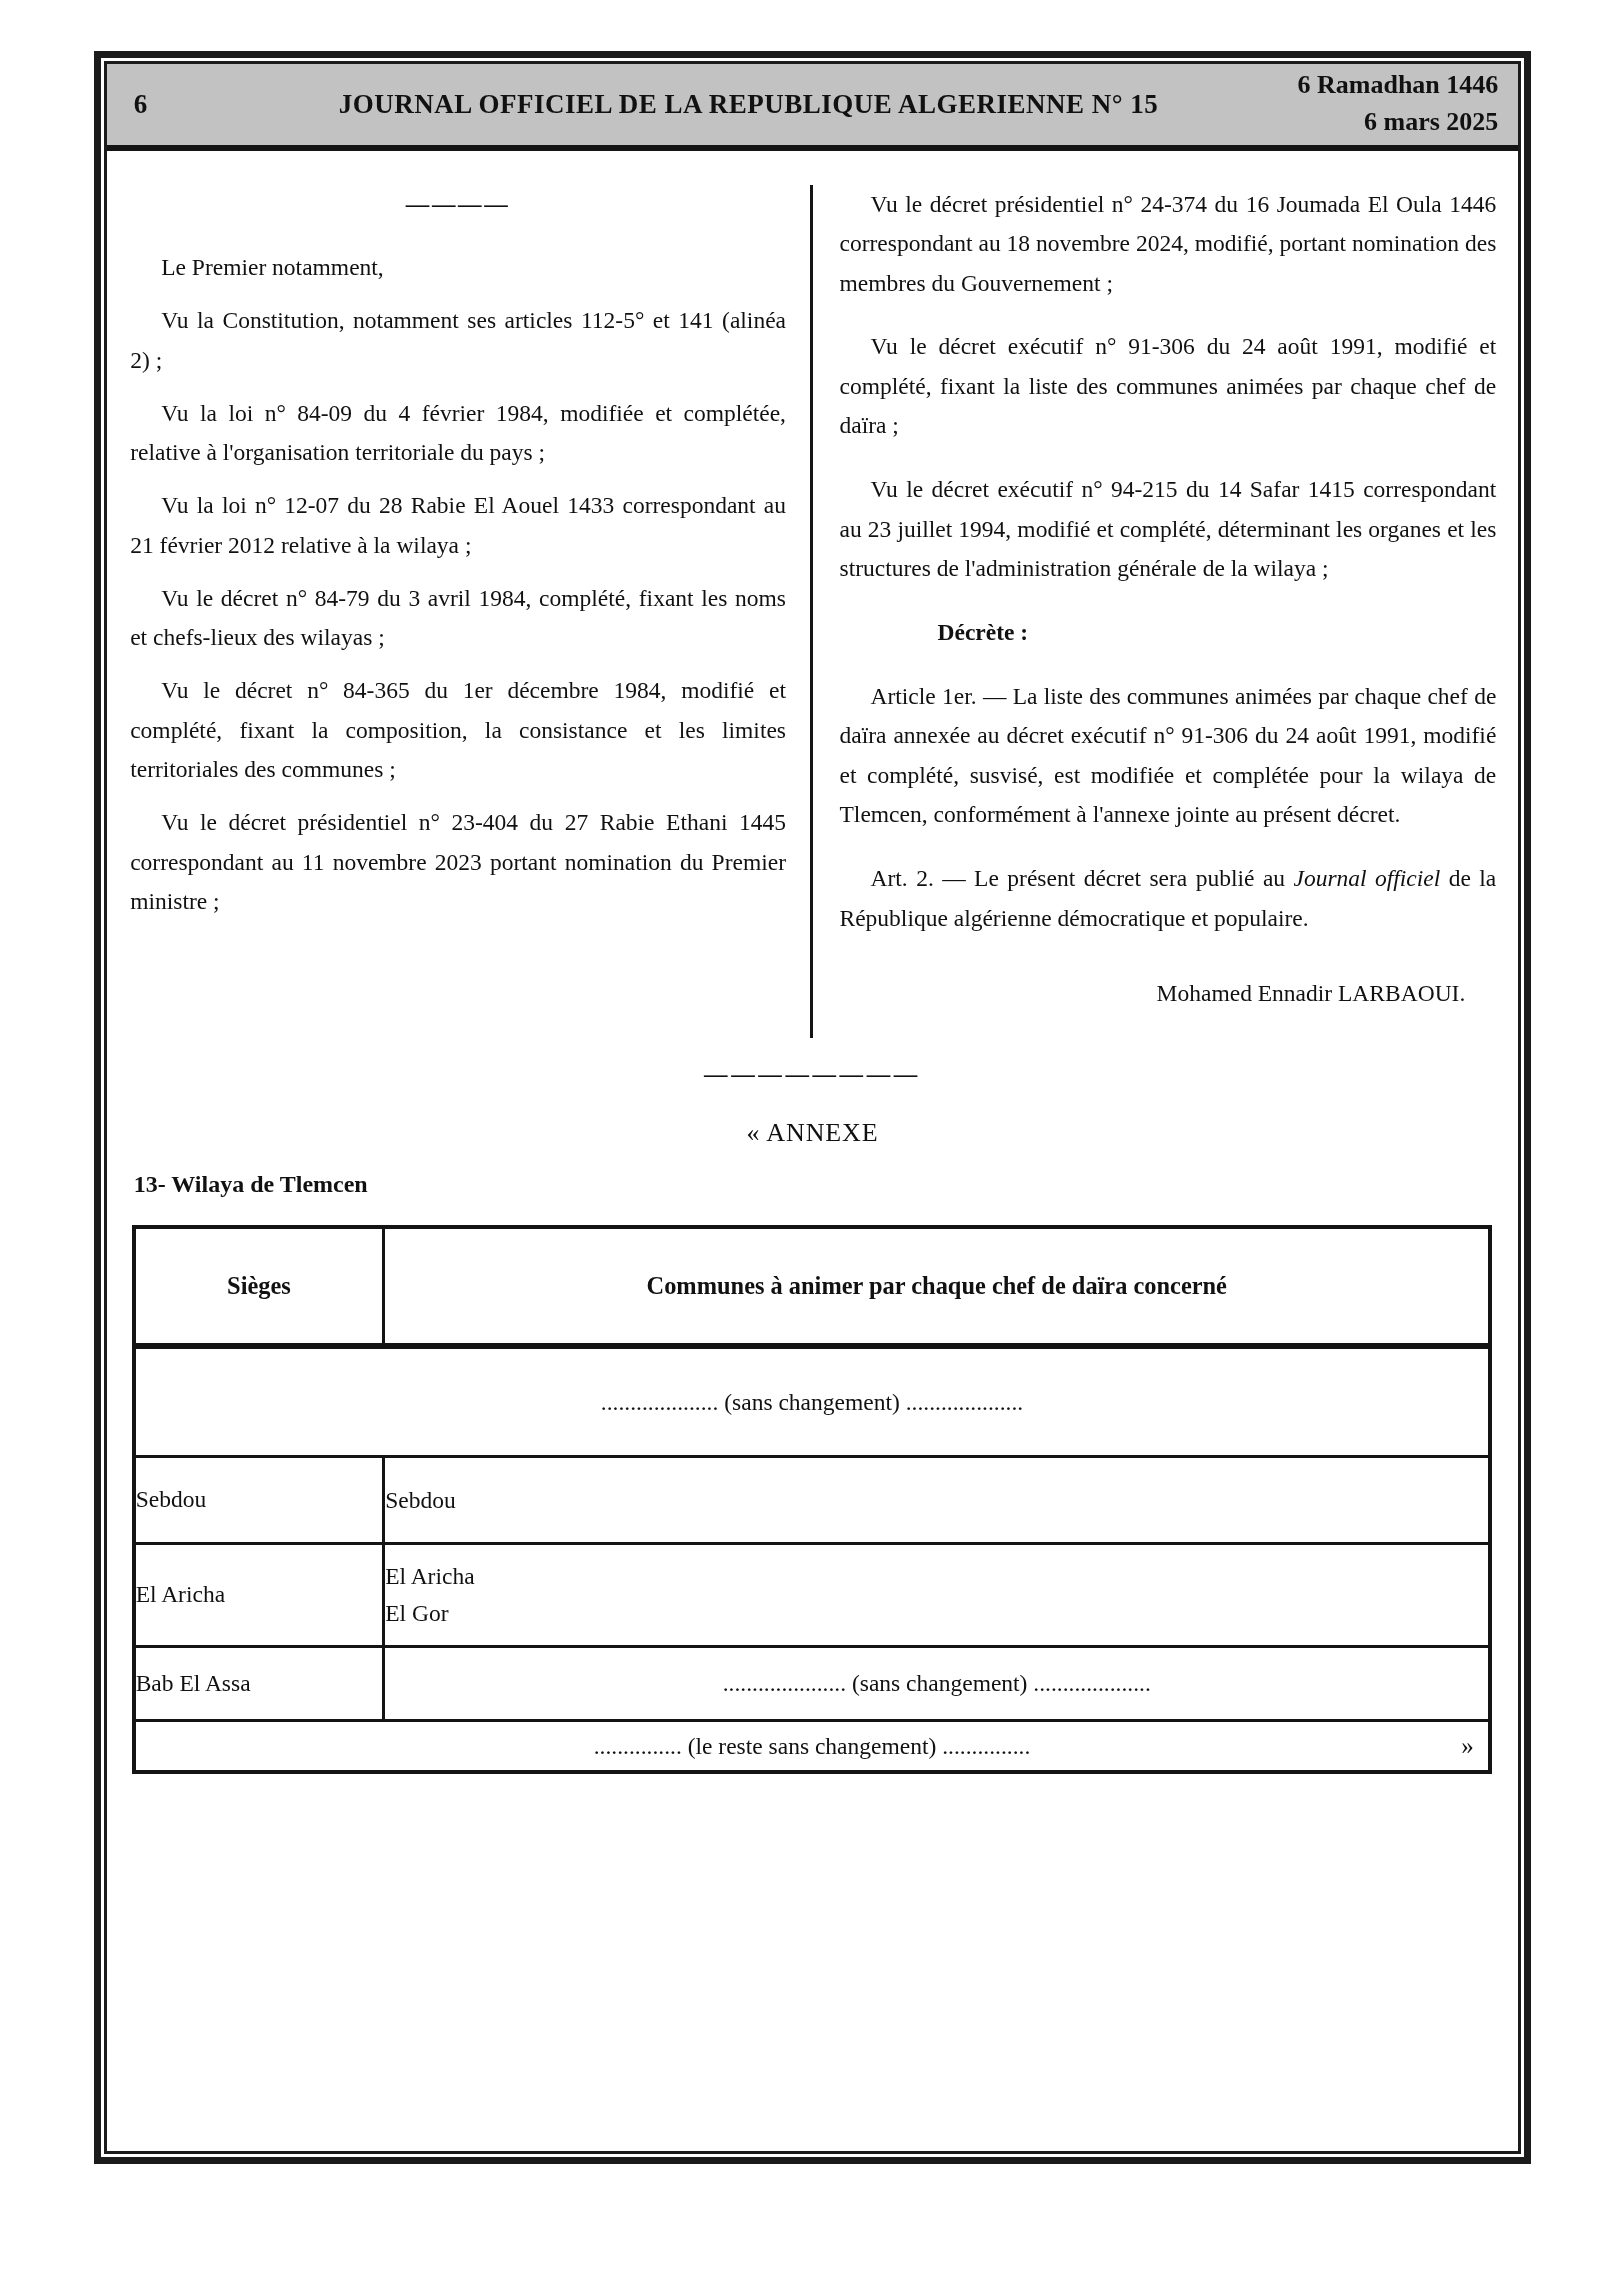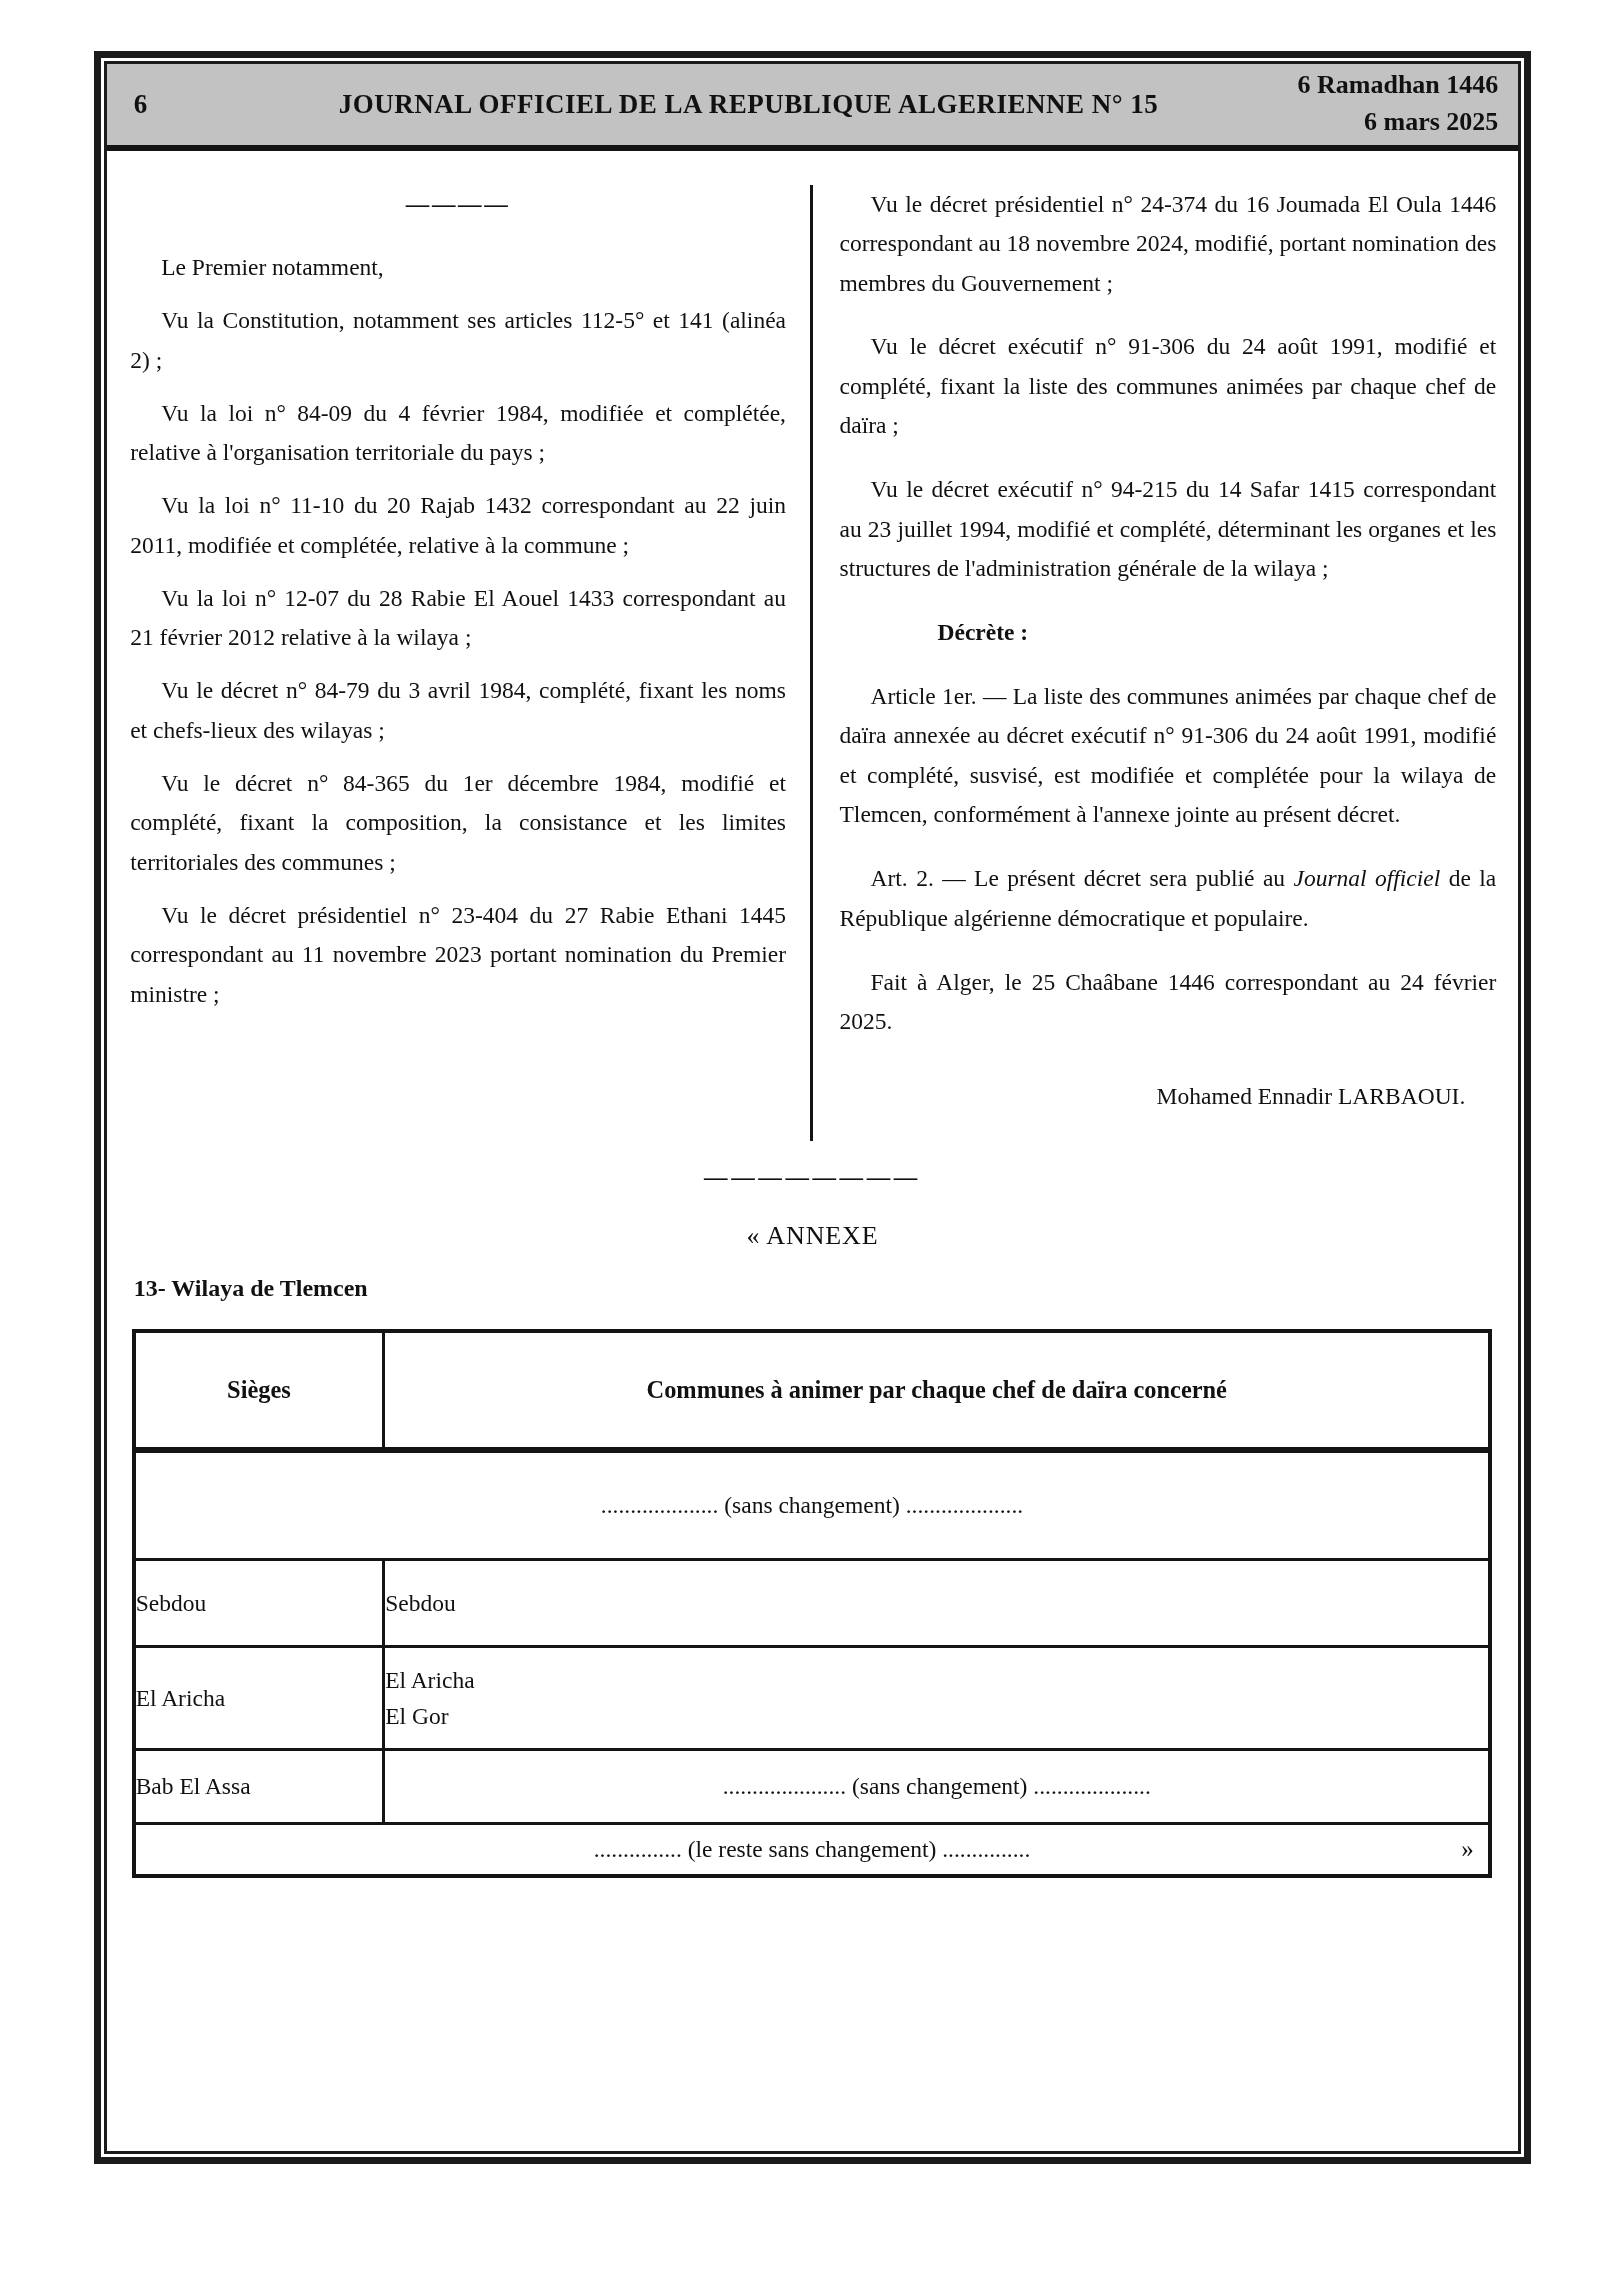--- a/index.html
+++ b/index.html
@@ -143,35 +143,33 @@
         </div>
       </div>
 
       <div class="columns">
 
         <div class="col col-left">
           <div class="dash-sep sep-under-title">————</div>
           <p>Le Premier notamment,</p>
           <p>Vu la Constitution, notamment ses articles 112-5° et 141 (alinéa 2) ;</p>
           <p>Vu la loi n° 84-09 du 4 février 1984, modifiée et complétée, relative à l'organisation territoriale du pays ;</p>
-          <p>Vu la loi n° 11-10 du 20 Rajab 1432 correspondant au 22 juin 2011, modifiée et complétée, relative à la commune ;</p>
           <p>Vu la loi n° 12-07 du 28 Rabie El Aouel 1433 correspondant au 21 février 2012 relative à la wilaya ;</p>
           <p>Vu le décret n° 84-79 du 3 avril 1984, complété, fixant les noms et chefs-lieux des wilayas ;</p>
           <p>Vu le décret n° 84-365 du 1er décembre 1984, modifié et complété, fixant la composition, la consistance et les limites territoriales des communes ;</p>
           <p>Vu le décret présidentiel n° 23-404 du 27 Rabie Ethani 1445 correspondant au 11 novembre 2023 portant nomination du Premier ministre ;</p>
         </div>
 
         <div class="col col-right">
           <p>Vu le décret présidentiel n° 24-374 du 16 Joumada El Oula 1446 correspondant au 18 novembre 2024, modifié, portant nomination des membres du Gouvernement ;</p>
           <p>Vu le décret exécutif n° 91-306 du 24 août 1991, modifié et complété, fixant la liste des communes animées par chaque chef de daïra ;</p>
           <p>Vu le décret exécutif n° 94-215 du 14 Safar 1415 correspondant au 23 juillet 1994, modifié et complété, déterminant les organes et les structures de l'administration générale de la wilaya ;</p>
           <p class="decrete">Décrète :</p>
           <p>Article 1er. — La liste des communes animées par chaque chef de daïra annexée au décret exécutif n° 91-306 du 24 août 1991, modifié et complété, susvisé, est modifiée et complétée pour la wilaya de Tlemcen, conformément à l'annexe jointe au présent décret.</p>
           <p><span>Art. 2. — Le présent décret sera publié au </span><span class="italic">Journal officiel</span><span> de la République algérienne démocratique et populaire.</span></p>
-          <p class="fait">Fait à Alger, le 25 Chaâbane 1446 correspondant au 24 février 2025.</p>
           <p class="signature">Mohamed Ennadir LARBAOUI.</p>
         </div>
       </div>
 
       <div class="dash-sep annex-sep">————————</div>
       <div class="annexe-label">« ANNEXE</div>
       <div class="wilaya-heading">13- Wilaya de Tlemcen</div>
 
       <table class="annex-table">
         <thead>

